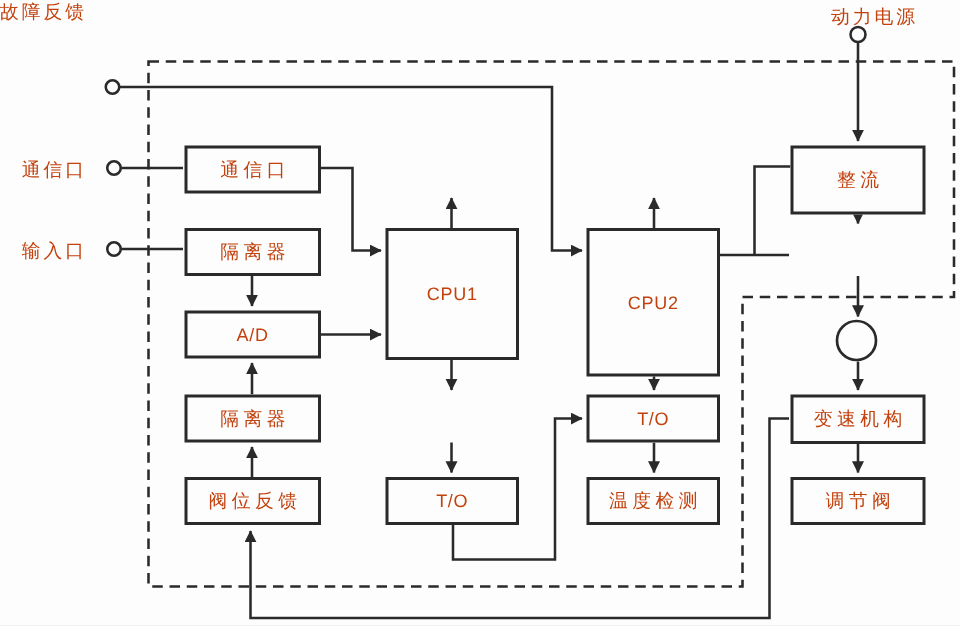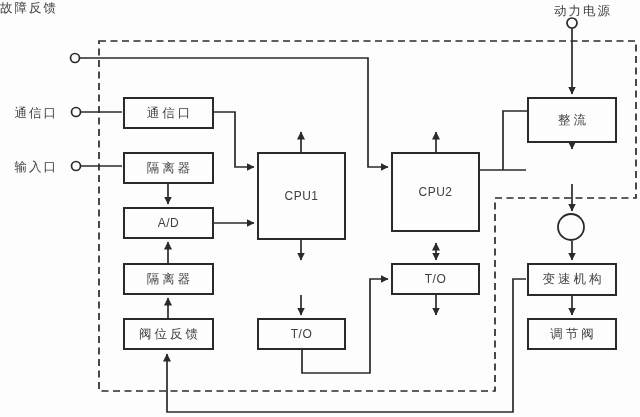--- a/index.html
+++ b/index.html
@@ -1,18 +1,18 @@
 <!DOCTYPE html>
 <html><head>
 <meta charset="utf-8">
 <style>
   html,body{margin:0;padding:0;background:#e8e8e8;}
   #stage{
     position:relative;width:640px;height:417px;background:#fdfdfd;
-    font-family:"Liberation Sans","DejaVu Sans",sans-serif;color:#404040;
+    font-family:"Liberation Sans","DejaVu Sans",sans-serif;color:#c2410c;
     overflow:hidden;
   }
   #wires{position:absolute;left:0;top:0;width:640px;height:417px;}
   .block{
     position:absolute;box-sizing:border-box;border:2px solid #2a2a2a;background:#fdfdfd;
     display:flex;align-items:center;justify-content:center;
     font-size:12.5px;line-height:1;white-space:nowrap;
   }
   .zh{letter-spacing:3px;text-indent:3px;}
   .latin{letter-spacing:0.5px;font-size:12px;}
@@ -98,20 +98,21 @@
 
   <div class="block zh" style="left:123px;top:97px;width:91px;height:32px">通信口</div>
   <div class="block zh" style="left:123px;top:152px;width:91px;height:32px">隔离器</div>
   <div class="block latin" style="left:123px;top:207px;width:91px;height:32px">A/D</div>
   <div class="block zh" style="left:123px;top:263px;width:91px;height:32px">隔离器</div>
   <div class="block zh" style="left:123px;top:318px;width:91px;height:32px">阀位反馈</div>
 
   <div class="block latin" style="left:257px;top:152px;width:89px;height:88px">CPU1</div>
   <div class="block latin" style="left:257px;top:318px;width:89px;height:32px">T/O</div>
 
-  <div class="block latin" style="left:391px;top:152px;width:89px;height:80px">CPU2</div>
+  <div class="block latin" style="left:391px;top:152px;width:89px;height:99px">CPU2</div>
   <div class="block latin" style="left:391px;top:263px;width:89px;height:32px">T/O</div>
+  <div class="block zh" style="left:391px;top:318px;width:89px;height:32px">温度检测</div>
 
   <div class="block zh" style="left:527px;top:97px;width:90px;height:46px">整流</div>
   <div class="block zh" style="left:527px;top:318px;width:90px;height:32px">调节阀</div>
   <div class="block zh" style="left:527px;top:263px;width:90px;height:33px">变速机构</div>
 
 </div>
 
 </body></html>

